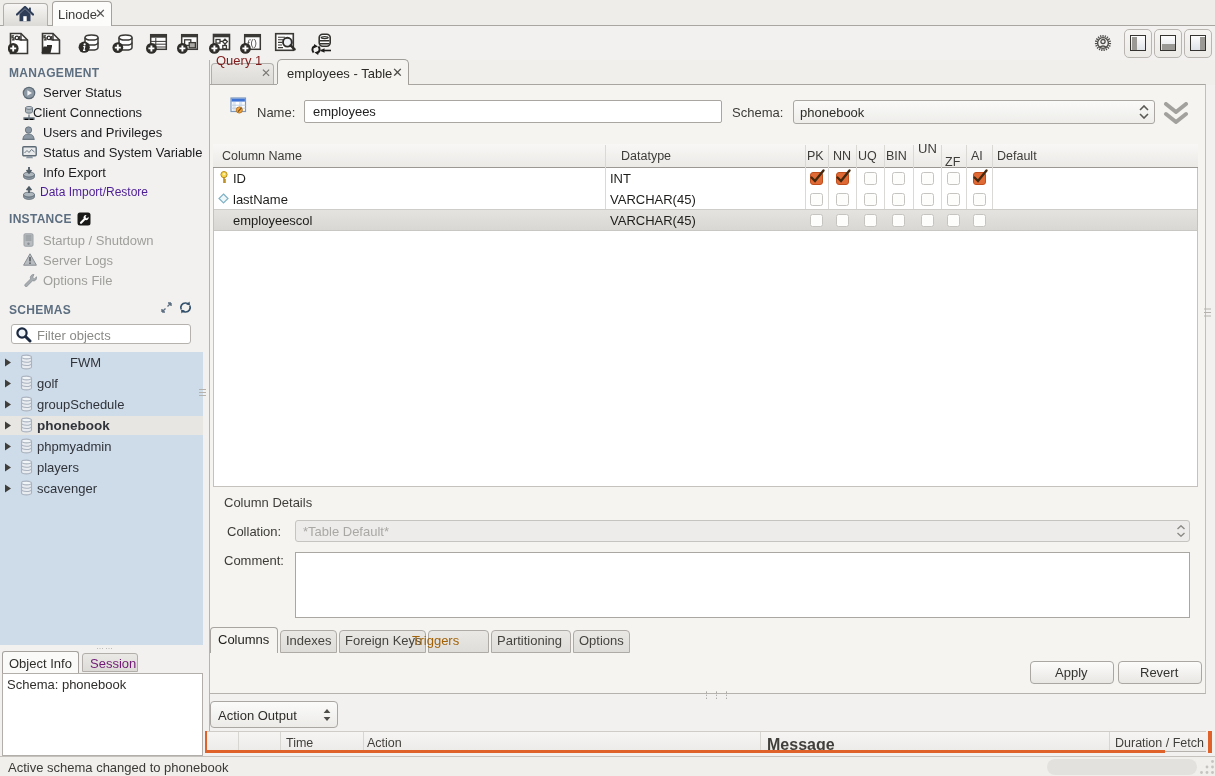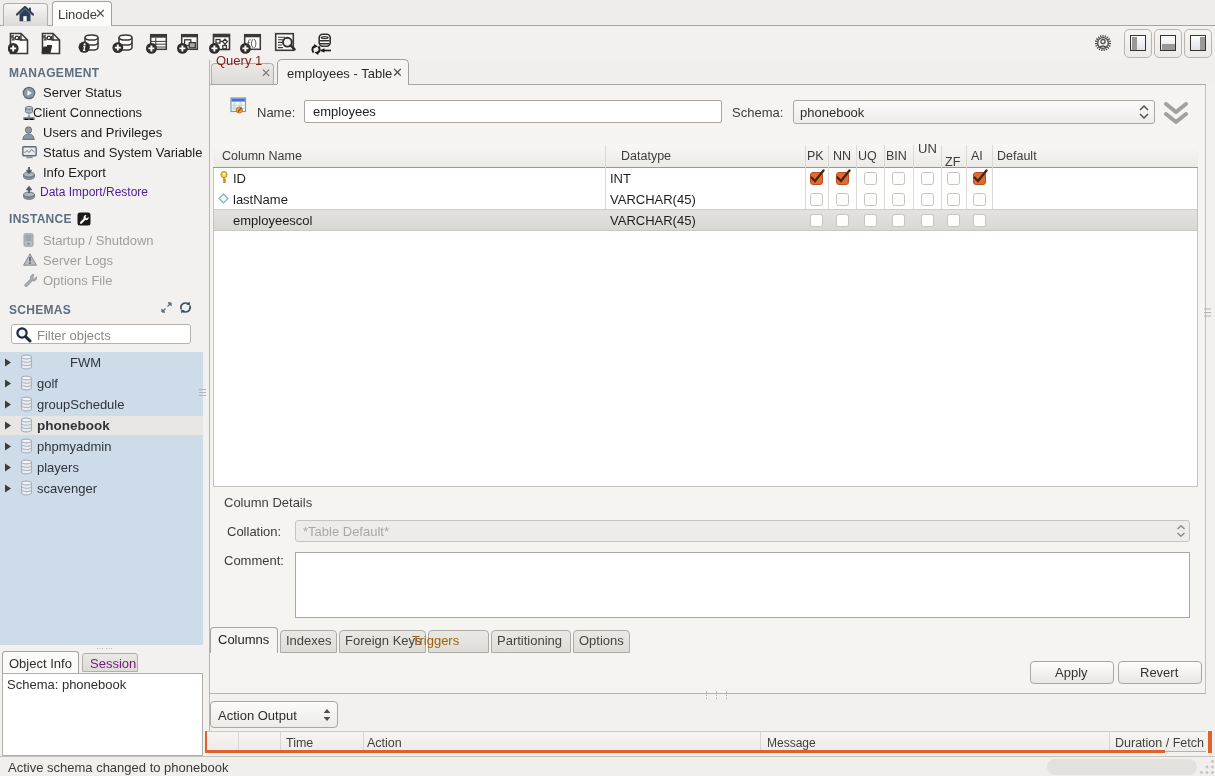--- a/index.html
+++ b/index.html
@@ -432,21 +432,21 @@
 </svg>
 
 <div class="abs" style="left:207px;top:731px;width:999px;height:21px;background:linear-gradient(#f6f5f3,#edebe8);border-top:1px solid #cfccc8;box-sizing:border-box;"></div>
 <div class="abs" style="left:238px;top:732px;width:1px;height:19px;background:#d8d6d2;"></div>
 <div class="abs" style="left:280px;top:732px;width:1px;height:19px;background:#d8d6d2;"></div>
 <div class="abs" style="left:363px;top:732px;width:1px;height:19px;background:#d8d6d2;"></div>
 <div class="abs" style="left:760px;top:732px;width:1px;height:19px;background:#d8d6d2;"></div>
 <div class="abs" style="left:1109px;top:732px;width:1px;height:19px;background:#d8d6d2;"></div>
 <div class="txt" style="left:286px;top:736px;font-size:12.5px;color:#413f3b;">Time</div>
 <div class="txt" style="left:367px;top:736px;font-size:12.5px;color:#413f3b;">Action</div>
-<div class="txt" style="left:767px;top:736px;font-size:12px;color:#413f3b;">Message</div>
+<div class="txt" style="left:767px;top:736px;font-size:16px;color:#413f3b;font-weight:bold;">Message</div>
 <div class="txt" style="left:1115px;top:736px;font-size:12.5px;color:#413f3b;">Duration / Fetch</div>
 <div class="abs" style="left:205px;top:731px;width:2px;height:22px;background:#e0622b;"></div>
 <div class="abs" style="left:207px;top:750px;width:958px;height:3px;background:#e0622b;"></div>
 <div class="abs" style="left:1165px;top:751px;width:41px;height:1px;background:#b5b2ae;"></div>
 <div class="abs" style="left:1208px;top:731px;width:4px;height:22px;background:#e0622b;"></div>
 
 <div class="txt" style="left:702px;top:690px;font-size:9px;color:#908e8a;letter-spacing:1px;">⋮⋮⋮</div>
 
 <div class="abs" style="left:0;top:756px;width:1215px;height:20px;background:#f0efec;border-top:1px solid #c5c2be;box-sizing:border-box;"></div>
 <div class="txt" style="left:8px;top:760px;font-size:13px;color:#3b3a36;">Active schema changed to phonebook</div>

